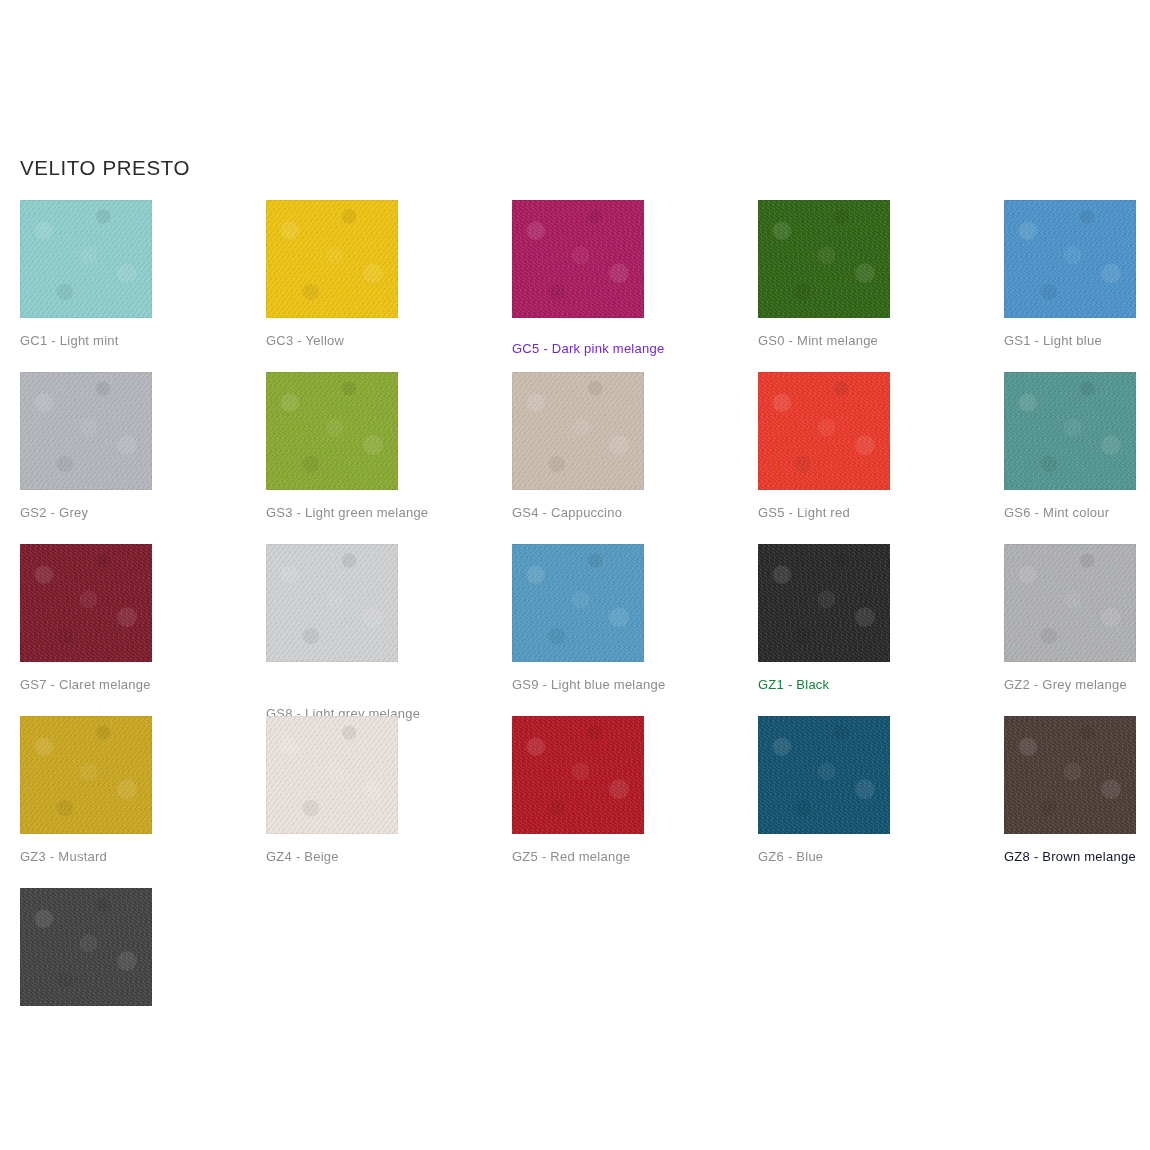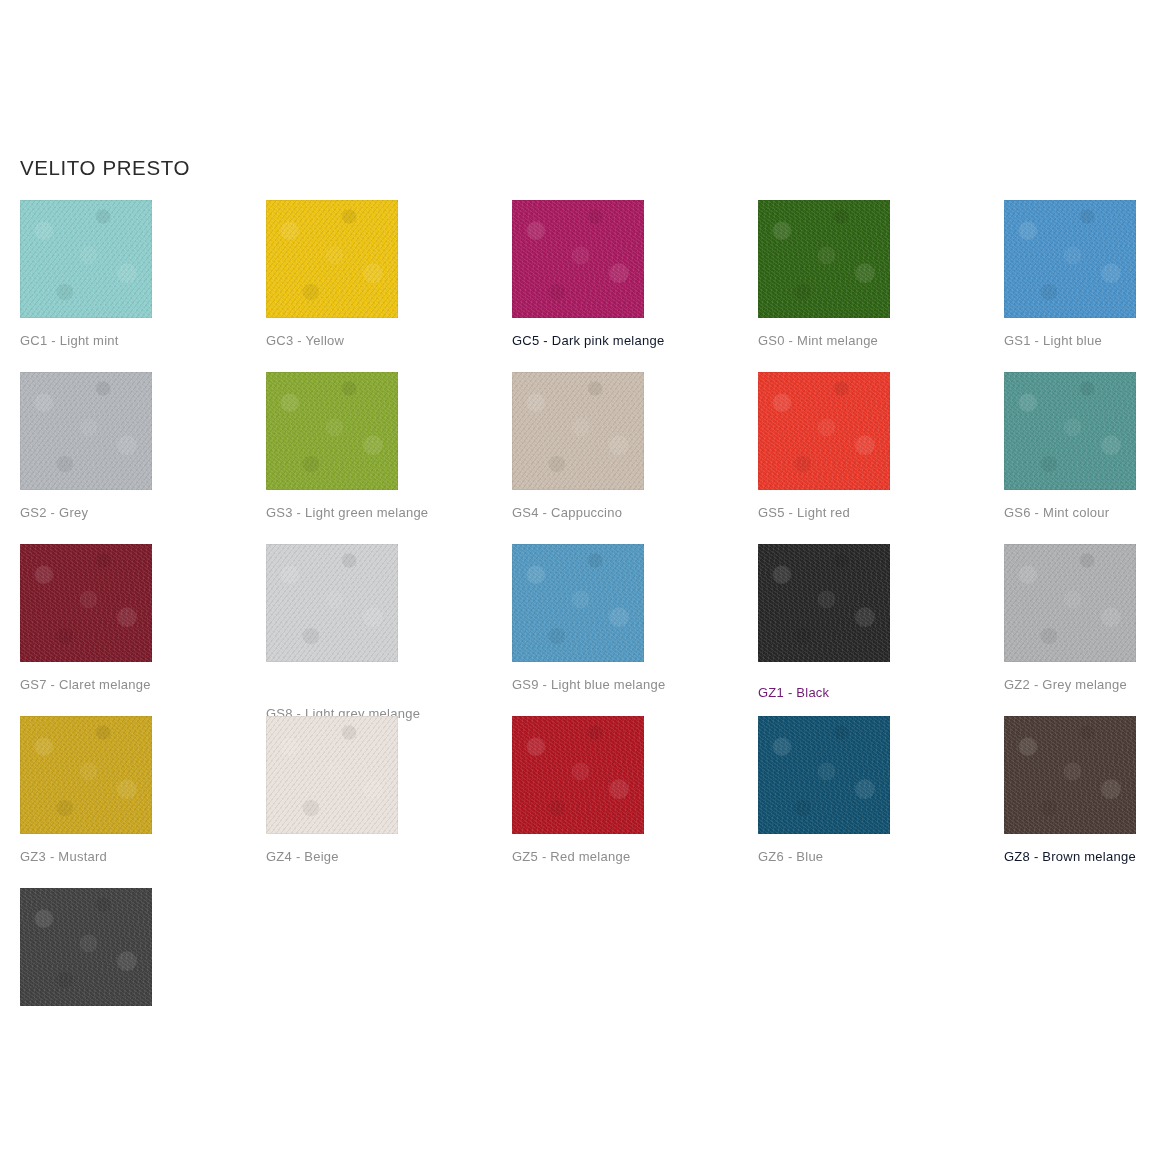--- a/index.html
+++ b/index.html
@@ -105,21 +105,21 @@
       <div class="swatch-cell">
         <div class="swatch-chip" title="GC1 - Light mint" style="background-color: rgb(141, 205, 203);"></div>
         <div class="swatch-label" style="color: rgb(141, 141, 141);">GC1 - Light mint</div>
       </div>
       <div class="swatch-cell">
         <div class="swatch-chip" title="GC3 - Yellow" style="background-color: rgb(236, 194, 17);"></div>
         <div class="swatch-label" style="color: rgb(141, 141, 141);">GC3 - Yellow</div>
       </div>
       <div class="swatch-cell">
         <div class="swatch-chip" title="GC5 - Dark pink melange" style="background-color: rgb(168, 26, 95);"></div>
-        <div class="swatch-label" style="color: #0f172a;">GC5 - Dark pink melange</div>
+        <div class="swatch-label" style="color: #6d28d9; margin-top: 8px;">GC5 - Dark pink melange</div>
       </div>
       <div class="swatch-cell">
         <div class="swatch-chip" title="GS0 - Green melange" style="background-color: rgb(47, 99, 20);"></div>
         <div class="swatch-label" style="color: rgb(141, 141, 141);">GS0 - Mint melange</div>
       </div>
       <div class="swatch-cell">
         <div class="swatch-chip" title="GS1 - Light blue" style="background-color: rgb(74, 146, 200);"></div>
         <div class="swatch-label" style="color: rgb(141, 141, 141);">GS1 - Light blue</div>
       </div>
       <div class="swatch-cell">
@@ -149,21 +149,21 @@
       <div class="swatch-cell">
         <div class="swatch-chip" title="GS8 - Light grey melange" style="background-color: rgb(207, 208, 210);"></div>
         <div class="swatch-label" style="color: rgb(141, 141, 141); margin-top: 29px;">GS8 - Light grey melange</div>
       </div>
       <div class="swatch-cell">
         <div class="swatch-chip" title="GS9 - Light blue melange" style="background-color: rgb(83, 152, 192);"></div>
         <div class="swatch-label" style="color: rgb(141, 141, 141);">GS9 - Light blue melange</div>
       </div>
       <div class="swatch-cell">
         <div class="swatch-chip" title="GZ1 - Black" style="background-color: rgb(39, 39, 40);"></div>
-        <div class="swatch-label" style="color: #701a75; margin-top: 8px;">GZ1 - Black</div>
+        <div class="swatch-label" style="color: #15803d;">GZ1 - Black</div>
       </div>
       <div class="swatch-cell">
         <div class="swatch-chip" title="GZ2 - Grey melange" style="background-color: rgb(174, 175, 177);"></div>
         <div class="swatch-label" style="color: rgb(141, 141, 141);">GZ2 - Grey melange</div>
       </div>
       <div class="swatch-cell">
         <div class="swatch-chip" title="GZ3 - Mustard" style="background-color: rgb(201, 165, 31);"></div>
         <div class="swatch-label" style="color: rgb(141, 141, 141);">GZ3 - Mustard</div>
       </div>
       <div class="swatch-cell">

